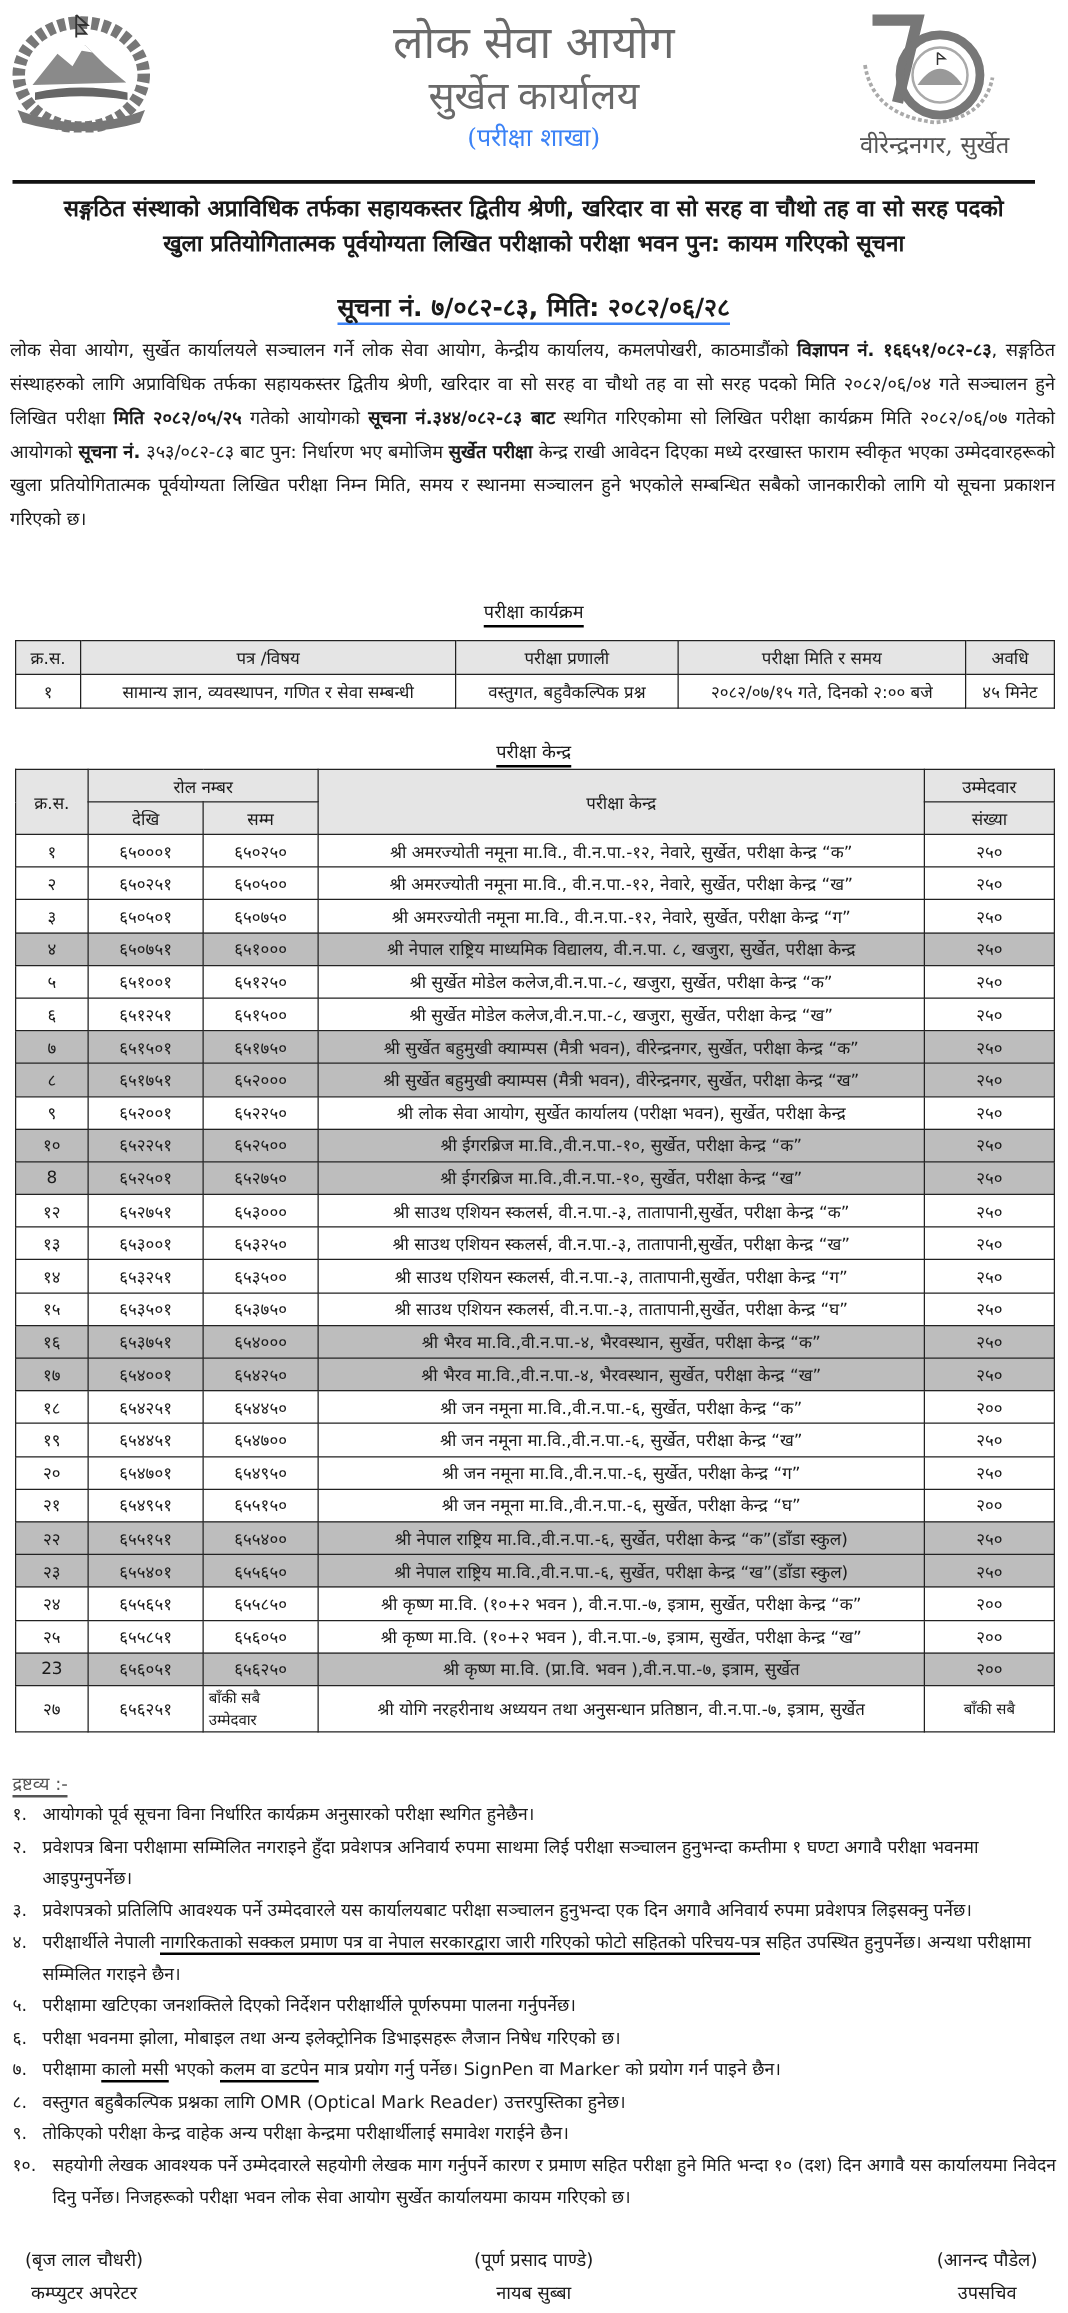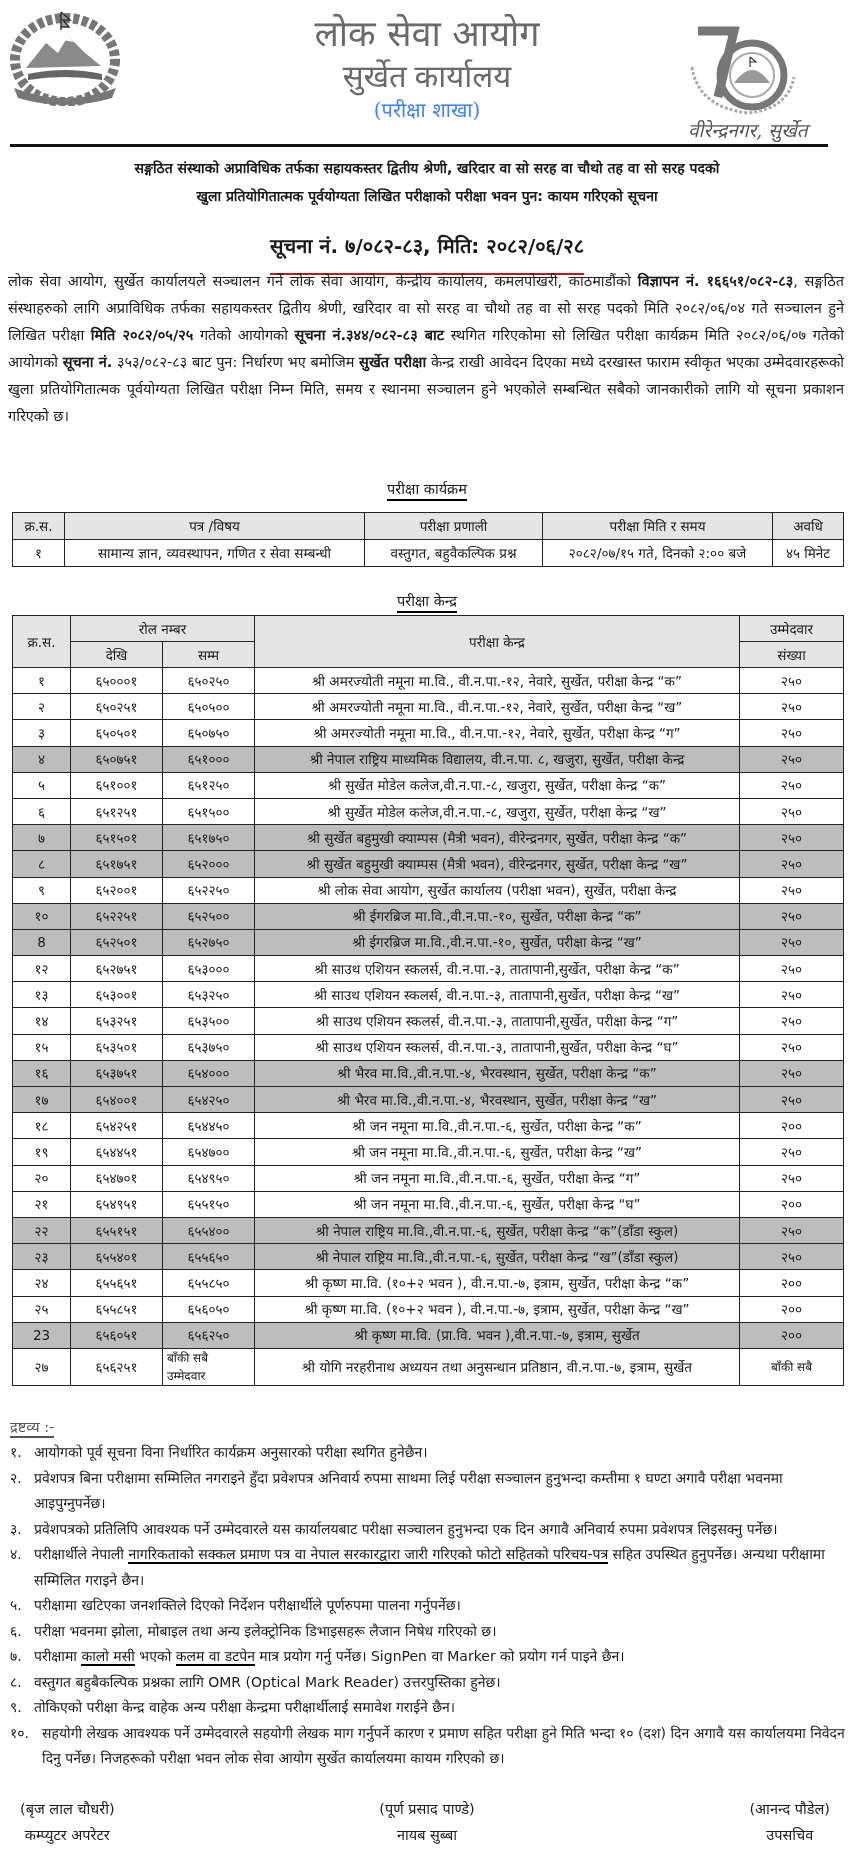--- a/index.html
+++ b/index.html
@@ -7,30 +7,30 @@
   body {
     font-family: "DejaVu Sans", "Liberation Sans", sans-serif;
     color: #1a1a1a;
     font-size: 15px;
     height: 1850px;
     position: relative;
     overflow: hidden;
   }
   .header { position: relative; height: 140px; }
   .emblem-left { position: absolute; left: 6px; top: 8px; width: 118px; height: 98px; }
-  .emblem-right { position: absolute; left: 688px; top: 17px; width: 110px; height: 118px; font-style: italic; }
+  .emblem-right { position: absolute; left: 688px; top: 2px; width: 110px; height: 118px; }
   .emblem-right .caption { position: absolute; left: 0; top: 100px; width: 130px; font-size: 19px; color: #555; font-family: "DejaVu Serif", serif; }
   .org-title { position: absolute; left: 0; right: 0; top: 8px; text-align: center; font-size: 36px; color: #6a6a6a; font-family: "DejaVu Serif", serif; }
   .org-office { position: absolute; left: 0; right: 0; top: 54px; text-align: center; font-size: 31px; color: #6a6a6a; font-family: Liberation Serif, serif; }
   .org-branch { position: absolute; left: 0; right: 0; top: 96px; text-align: center; font-size: 20px; color: #3b82f6; font-family: "DejaVu Serif", serif; }
   .rule { position: absolute; left: 10px; top: 144px; width: 818px; height: 3px; background: #111; }
 
-  .notice-title { position: absolute; left: 10px; right: 10px; top: 154px; text-align: center; font-size: 14px; font-weight: bold; line-height: 28px; }
+  .notice-title { position: absolute; left: 10px; right: 10px; top: 154px; text-align: center; font-size: 18px; font-weight: bold; line-height: 28px; }
   .notice-number { position: absolute; left: 0; right: 0; top: 232px; text-align: center; font-size: 20px; font-weight: bold; }
-  .notice-number span { border-bottom: 2px solid #b91c1c; padding-bottom: 15px; }
+  .notice-number span { border-bottom: 2px solid #3b82f6; padding-bottom: 0; }
 
   .para { position: absolute; left: 8px; width: 836px; top: 268px; font-size: 14.5px; line-height: 27px; text-align: justify; }
   .para b { font-weight: bold; }
 
   .section-caption { position: absolute; left: 0; right: 0; text-align: center; font-size: 14.5px; }
   .section-caption span { border-bottom: 2px solid #000; padding-bottom: 2px; }
 
   table { border-collapse: collapse; position: absolute; font-size: 13.5px; }
   td, th { border: 1px solid #222; text-align: center; font-weight: normal; padding: 0 4px; white-space: nowrap; }
   .gray { background: #bdbdbd; }

